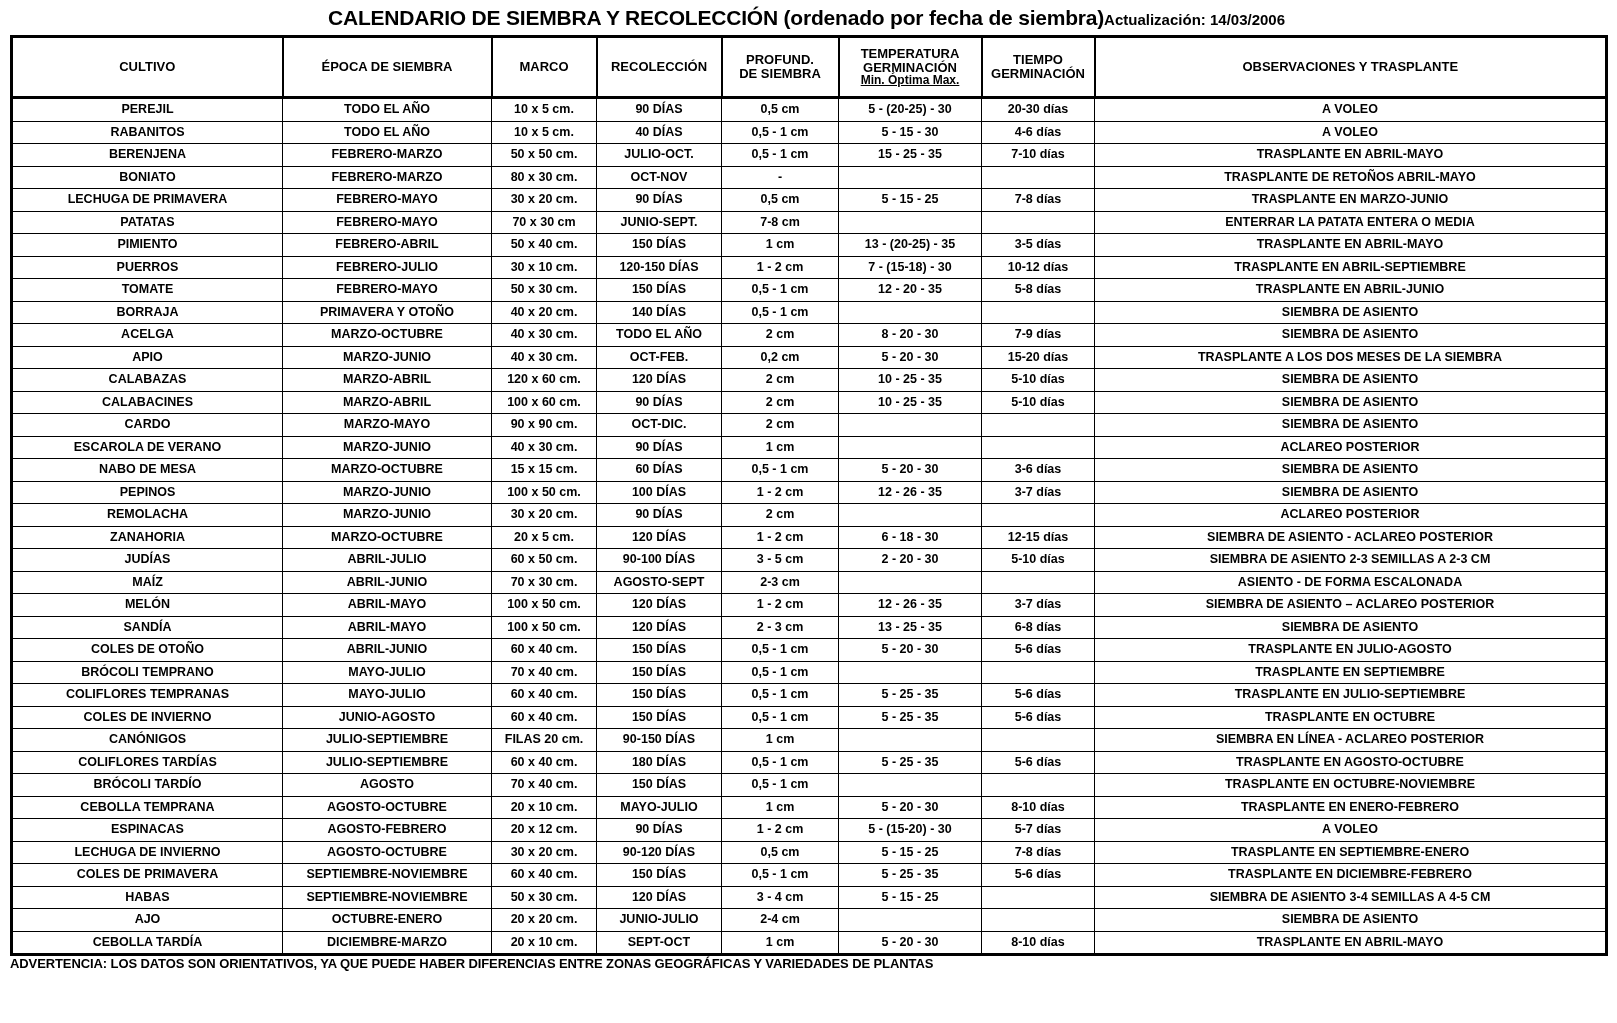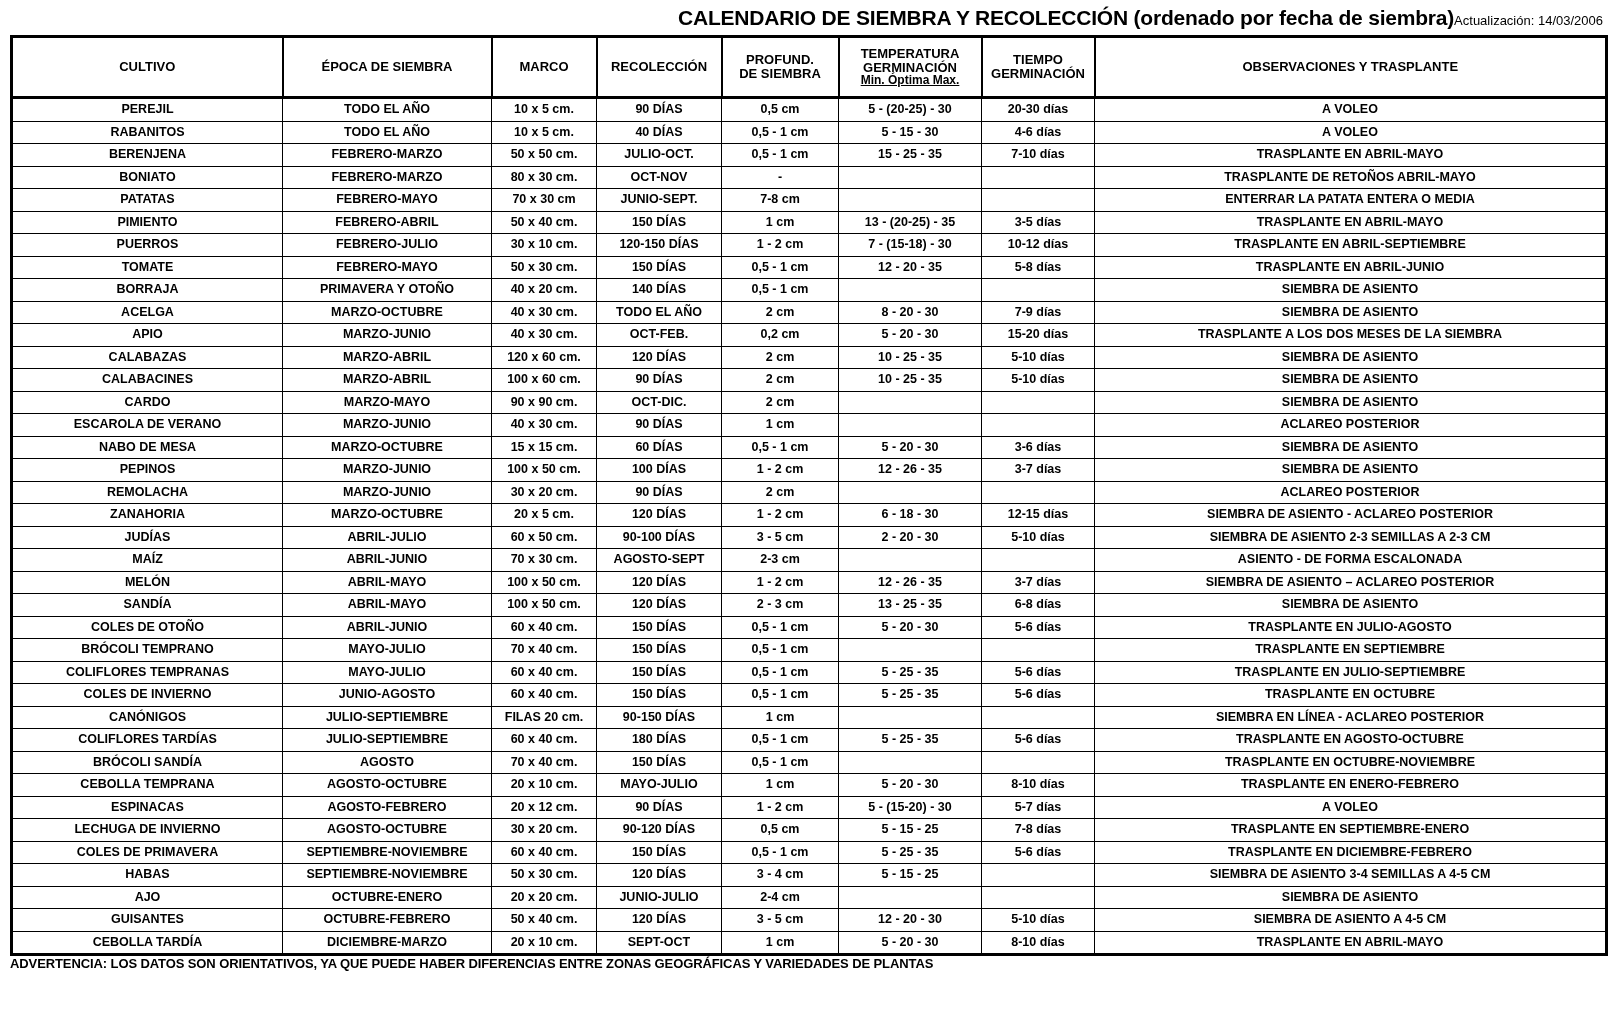--- a/index.html
+++ b/index.html
@@ -17,32 +17,32 @@
   .page {
     width: 1617px;
     height: 1023px;
     box-sizing: border-box;
     padding: 6px 10px 0 10px;
     position: relative;
   }
   .header-row {
     display: flex;
     align-items: flex-end;
-    justify-content: flex-end;
+    justify-content: center;
     margin-bottom: 5px;
   }
   .doc-title {
     font-size: 21px;
     font-weight: bold;
     letter-spacing: -0.2px;
     white-space: nowrap;
   }
   .doc-update {
-    font-size: 13px;
-    font-weight: normal;
+    font-size: 15px;
+    font-weight: bold;
     white-space: nowrap;
     padding-bottom: 2px;
     padding-right: 4px;
   }
   table.cal {
     border-collapse: collapse;
     width: 1595px;
     table-layout: fixed;
     border: 3px solid #000;
   }
@@ -165,20 +165,30 @@
           <td>BONIATO</td>
           <td>FEBRERO-MARZO</td>
           <td>80 x 30 cm.</td>
           <td>OCT-NOV</td>
           <td>-</td>
           <td></td>
           <td></td>
           <td>TRASPLANTE DE RETOÑOS ABRIL-MAYO</td>
         </tr>
         <tr>
+          <td>LECHUGA DE PRIMAVERA</td>
+          <td>FEBRERO-MAYO</td>
+          <td>30 x 20 cm.</td>
+          <td>90 DÍAS</td>
+          <td>0,5 cm</td>
+          <td>5 - 15 - 25</td>
+          <td>7-8 días</td>
+          <td>TRASPLANTE EN MARZO-JUNIO</td>
+        </tr>
+        <tr>
           <td>PATATAS</td>
           <td>FEBRERO-MAYO</td>
           <td>70 x 30 cm</td>
           <td>JUNIO-SEPT.</td>
           <td>7-8 cm</td>
           <td></td>
           <td></td>
           <td>ENTERRAR LA PATATA ENTERA O MEDIA</td>
         </tr>
         <tr>
@@ -415,21 +425,21 @@
           <td>COLIFLORES TARDÍAS</td>
           <td>JULIO-SEPTIEMBRE</td>
           <td>60 x 40 cm.</td>
           <td>180 DÍAS</td>
           <td>0,5 - 1 cm</td>
           <td>5 - 25 - 35</td>
           <td>5-6 días</td>
           <td>TRASPLANTE EN AGOSTO-OCTUBRE</td>
         </tr>
         <tr>
-          <td>BRÓCOLI SANDÍA</td>
+          <td>BRÓCOLI TARDÍO</td>
           <td>AGOSTO</td>
           <td>70 x 40 cm.</td>
           <td>150 DÍAS</td>
           <td>0,5 - 1 cm</td>
           <td></td>
           <td></td>
           <td>TRASPLANTE EN OCTUBRE-NOVIEMBRE</td>
         </tr>
         <tr>
           <td>CEBOLLA TEMPRANA</td>
@@ -485,30 +495,20 @@
           <td>AJO</td>
           <td>OCTUBRE-ENERO</td>
           <td>20 x 20 cm.</td>
           <td>JUNIO-JULIO</td>
           <td>2-4 cm</td>
           <td></td>
           <td></td>
           <td>SIEMBRA DE ASIENTO</td>
         </tr>
         <tr>
-          <td>GUISANTES</td>
-          <td>OCTUBRE-FEBRERO</td>
-          <td>50 x 40 cm.</td>
-          <td>120 DÍAS</td>
-          <td>3 - 5 cm</td>
-          <td>12 - 20 - 30</td>
-          <td>5-10 días</td>
-          <td>SIEMBRA DE ASIENTO  A 4-5 CM</td>
-        </tr>
-        <tr>
           <td>CEBOLLA TARDÍA</td>
           <td>DICIEMBRE-MARZO</td>
           <td>20 x 10 cm.</td>
           <td>SEPT-OCT</td>
           <td>1 cm</td>
           <td>5 - 20 - 30</td>
           <td>8-10 días</td>
           <td>TRASPLANTE EN ABRIL-MAYO</td>
         </tr>
       </tbody>

